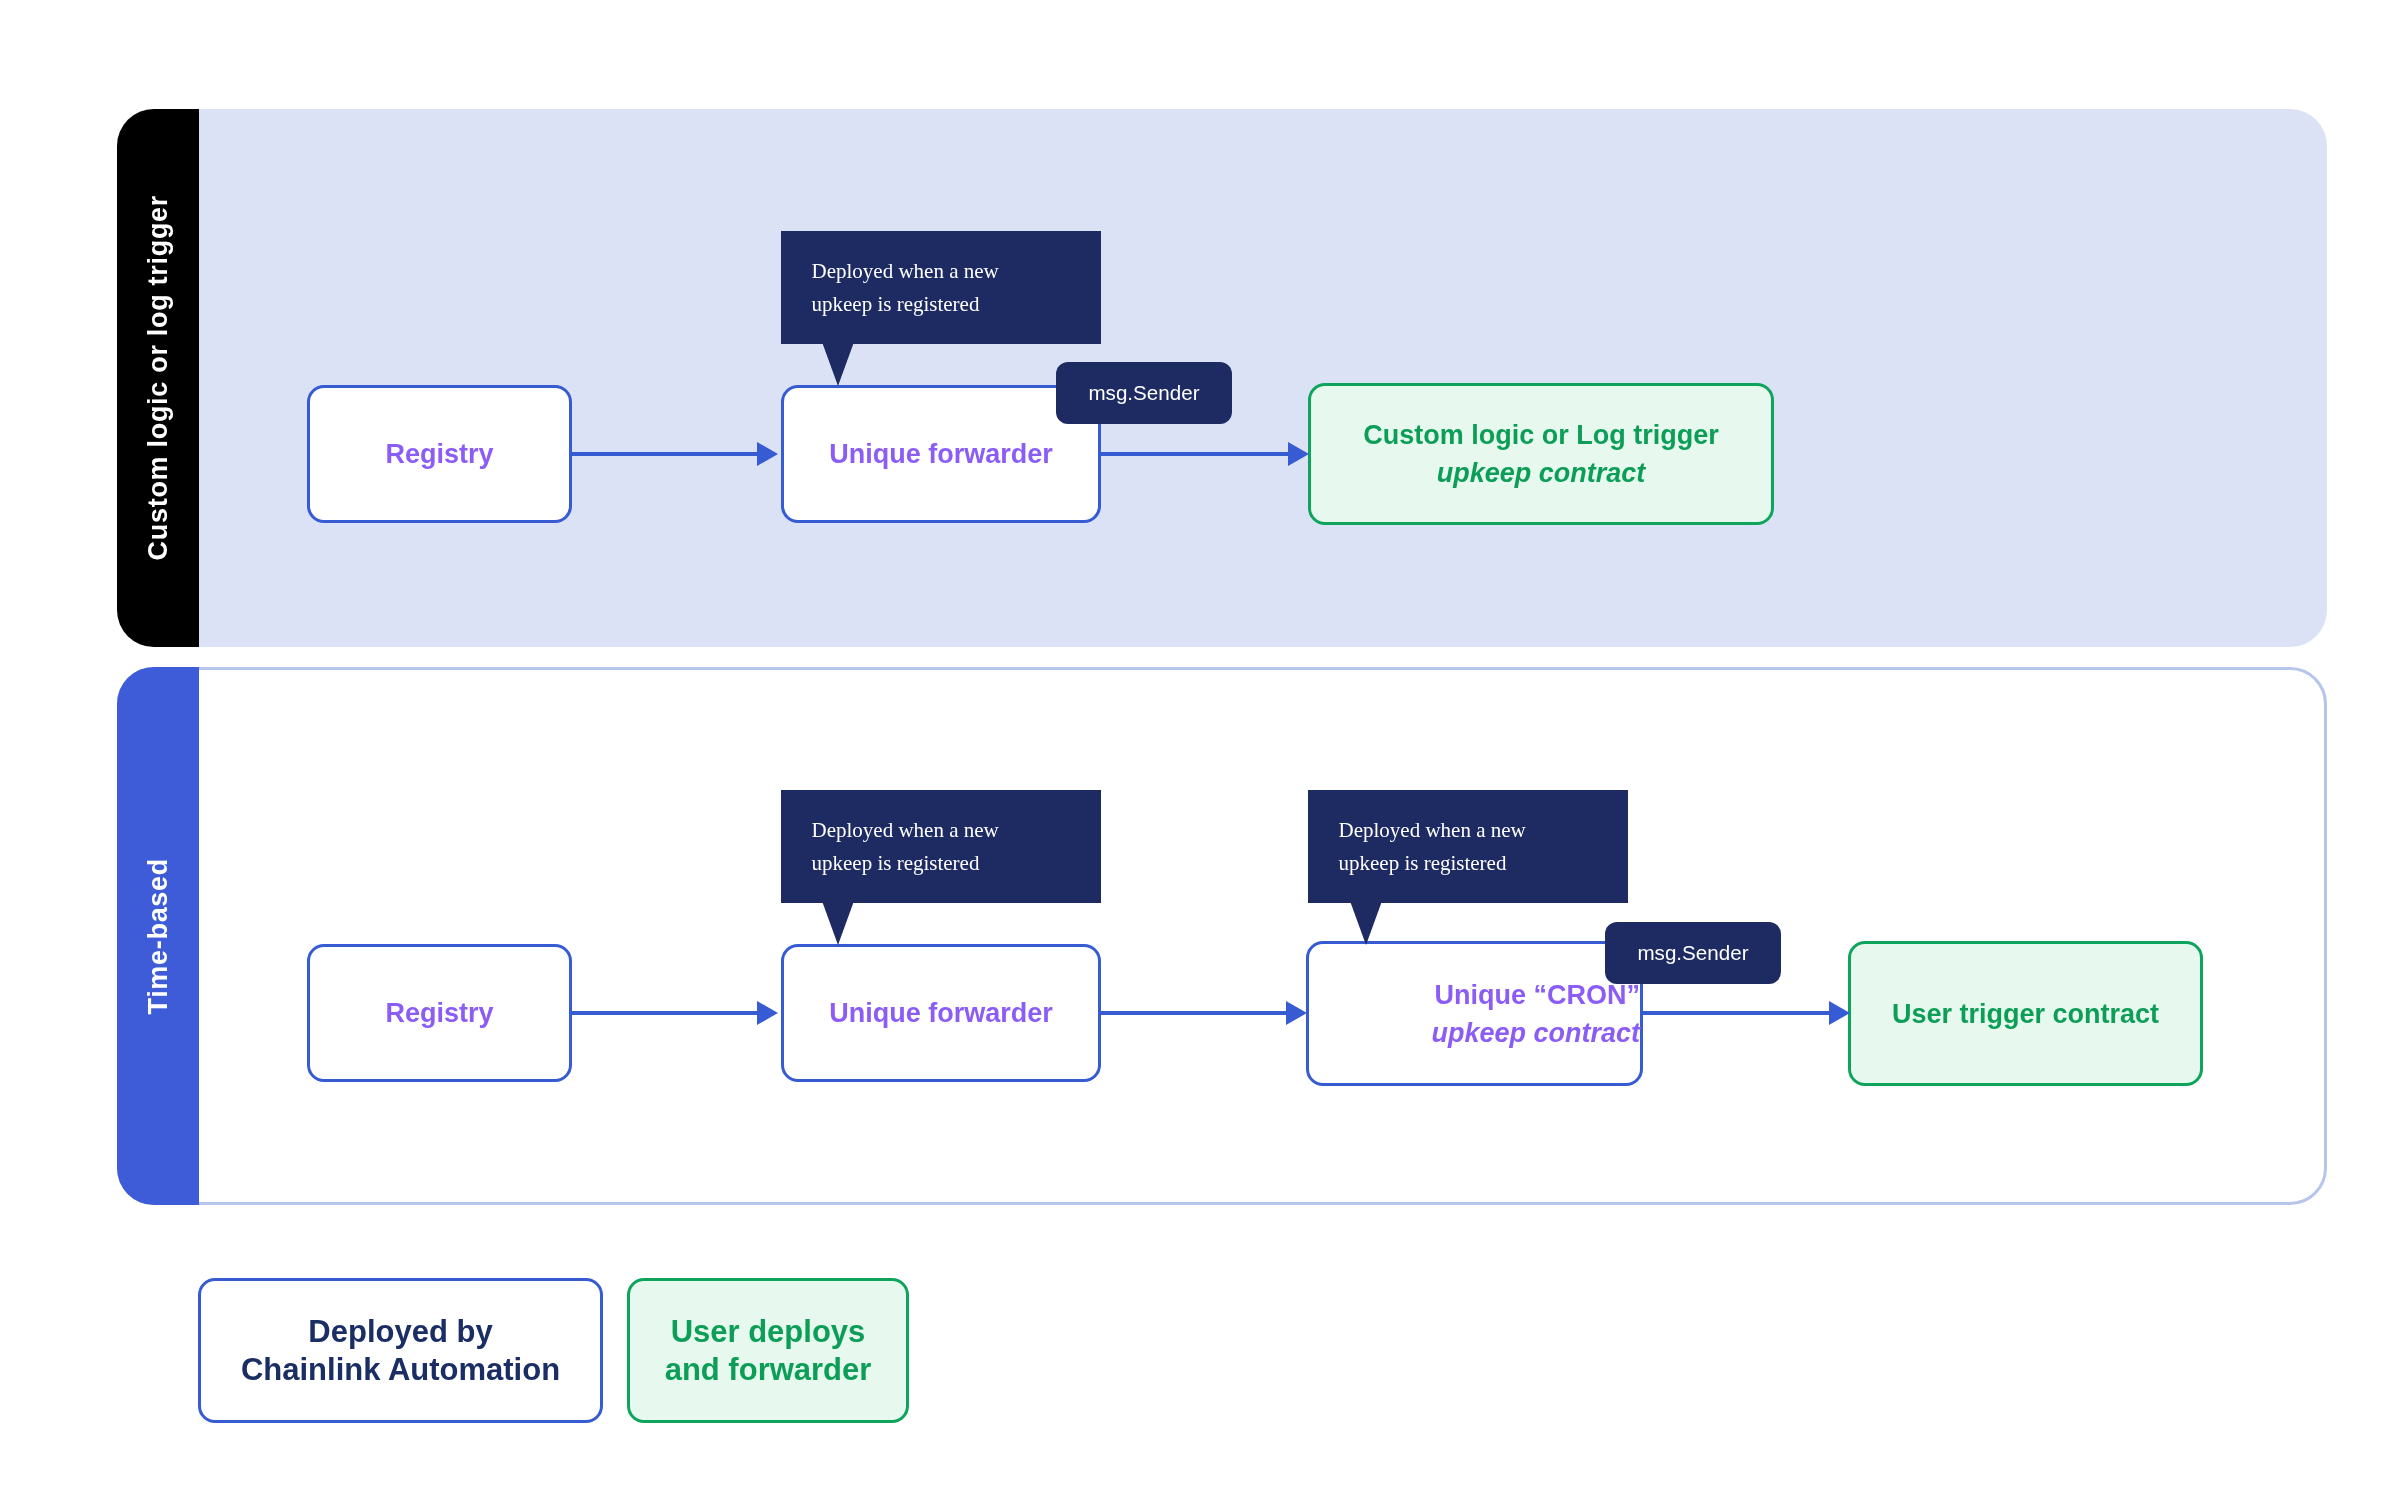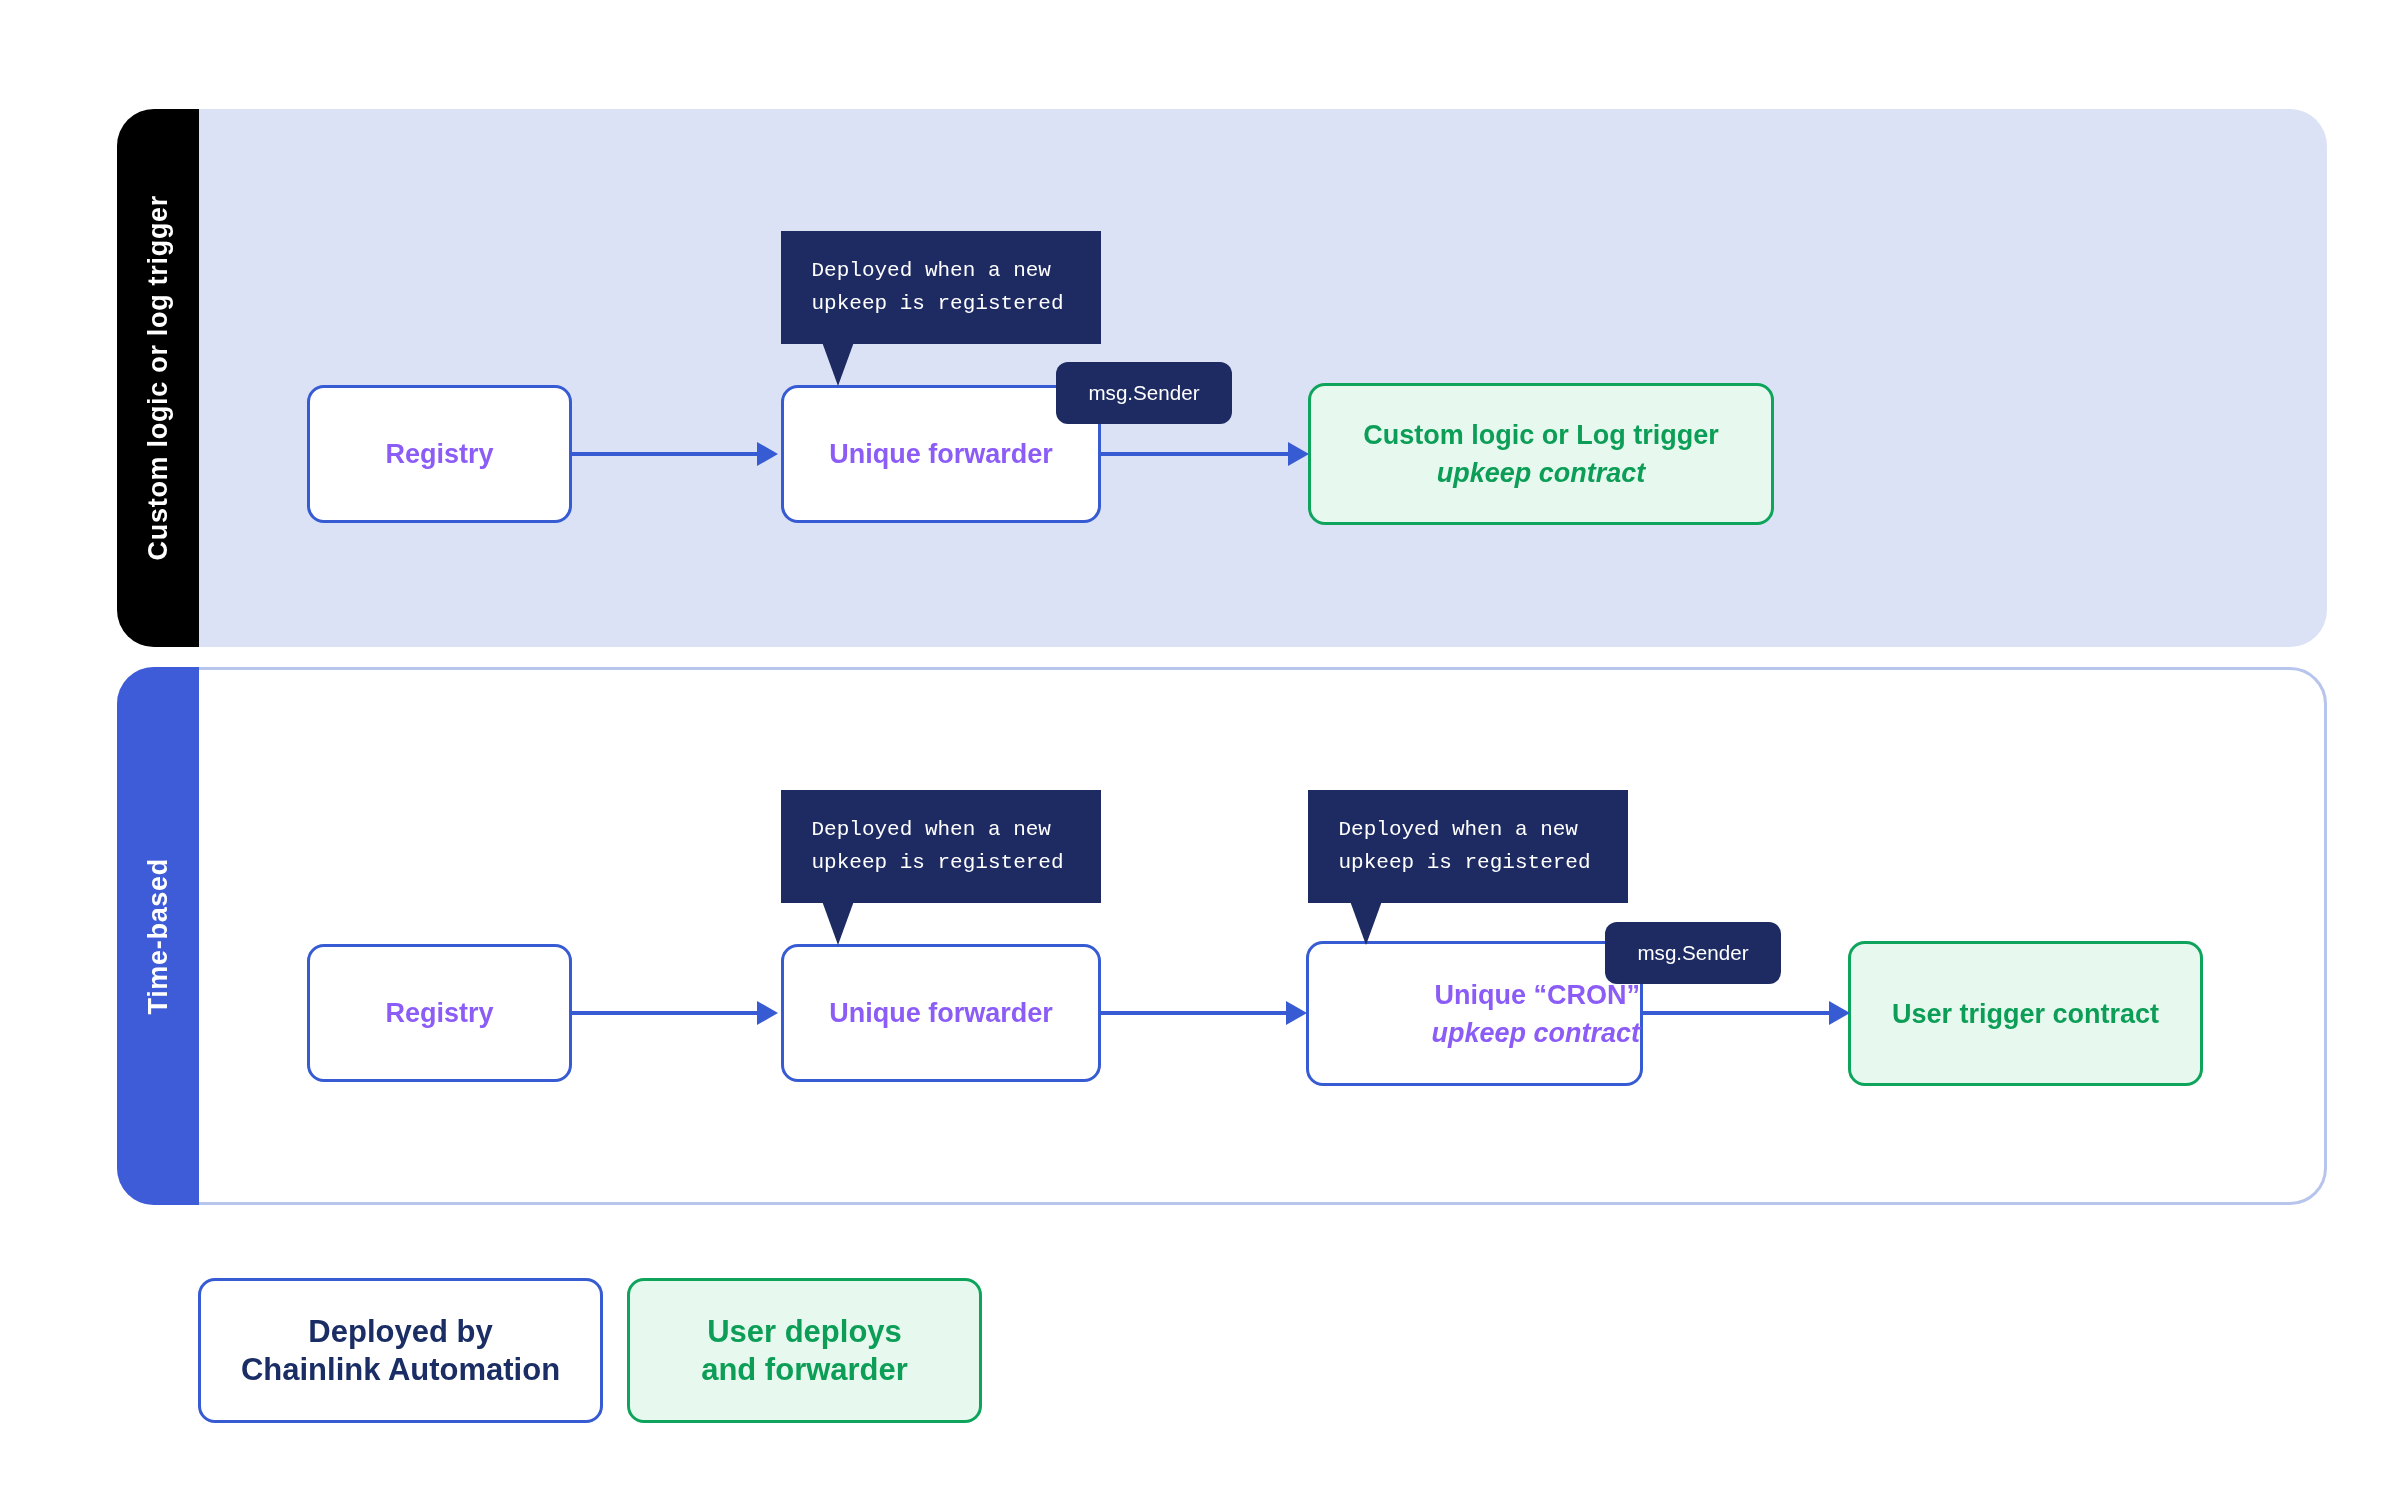--- a/index.html
+++ b/index.html
@@ -57,21 +57,21 @@
     border-color:#0fa45c;
     color:#0c9e56;
   }
   .italic { font-style:italic; }
 
   
   .tooltip {
     position:absolute;
     background:#1e2b63;
     color:#ffffff;
-    font-family:Liberation Mono, monospace;
+    font-family:Liberation Serif, serif;
     font-size:21px;
     line-height:32.5px;
     display:flex; flex-direction:column; justify-content:center;
     padding-left:30.5px;
     z-index:3;
   }
   .tail {
     position:absolute;
     width:0; height:0;
     border-left:16px solid transparent;
@@ -219,19 +219,19 @@
 
   <div class="node green" style="left:1848px;top:941px;width:355px;height:145px;">
     <span>User trigger contract</span>
   </div>
 
   <div class="legend-box outline" style="left:198px;top:1278px;width:405px;height:145px;">
     <span>Deployed by</span>
     <span>Chainlink Automation</span>
   </div>
 
-  <div class="legend-box filled" style="left:627px;top:1278px;width:355px;height:145px;">
+  <div class="legend-box filled" style="left:627px;top:1278px;width:282px;height:145px;">
     <span>User deploys</span>
     <span>and forwarder</span>
   </div>
 
 </div>
 
 
 </body></html>

